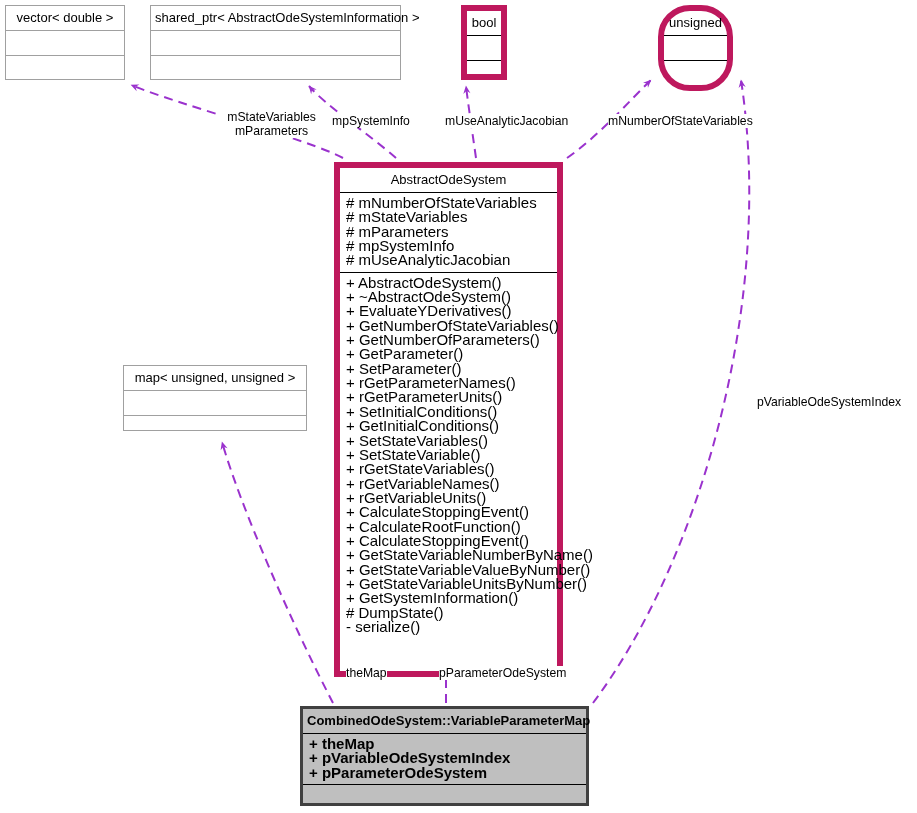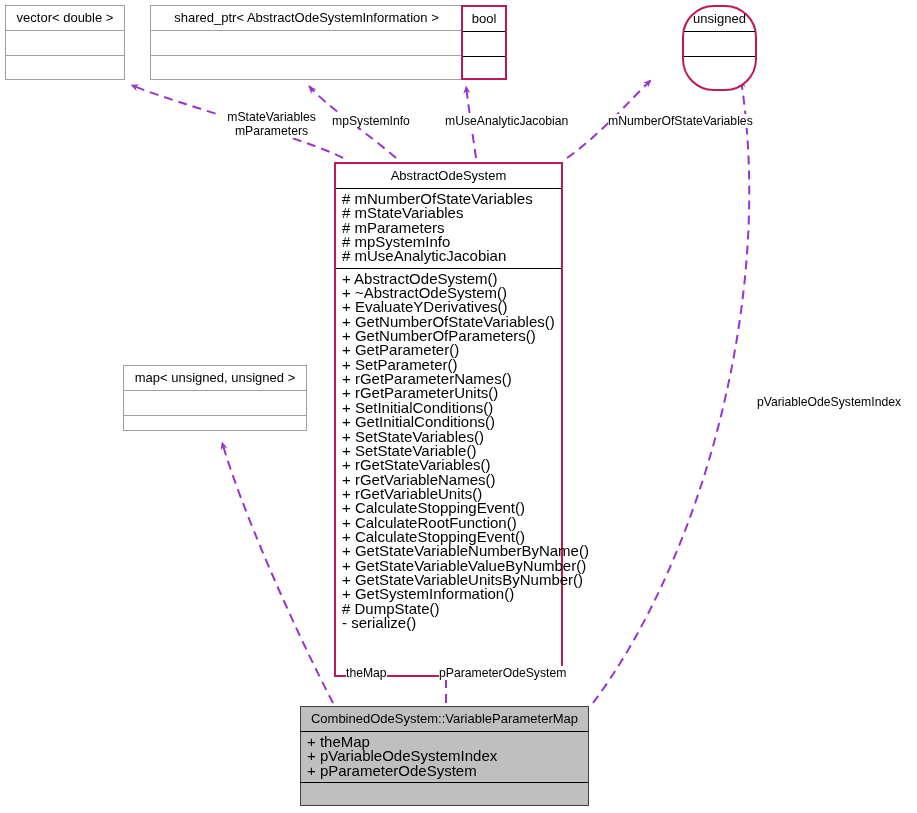--- a/index.html
+++ b/index.html
@@ -22,28 +22,29 @@
     left: 0;
     top: 0;
     width: 917px;
     height: 813px;
     pointer-events: none;
   }
   .uml-box {
     position: absolute;
     box-sizing: border-box;
     background: #ffffff;
-    border: 2px solid #be185d;
+    border: 6px solid #be185d;
   }
   .uml-box.plain {
     border: 1px solid #a0a0a0;
   }
   .uml-box.highlight {
     background: #bfbfbf;
-    border: 1px solid #404040;
+    border: 3px solid #404040;
+    font-weight: bold;
   }
   .uml-title {
     box-sizing: border-box;
     text-align: center;
     font-size: 13px;
     color: #000000;
     line-height: 14px;
     padding: 5px 4px 5px 4px;
     white-space: nowrap;
   }
@@ -110,37 +111,37 @@
   </svg>
 
   <div class="uml-box plain" style="left:5px; top:5px; width:120px; height:75px;">
     <div class="uml-title">vector&lt; double &gt;</div>
     <div class="uml-sep"></div>
     <div class="uml-compartment empty-mid"></div>
     <div class="uml-sep"></div>
     <div class="uml-compartment empty-bot"></div>
   </div>
 
-  <div class="uml-box plain" style="left:150px; top:5px; width:313px; height:75px;">
+  <div class="uml-box plain" style="left:150px; top:5px; width:251px; height:75px;">
     <div class="uml-title">shared_ptr&lt; AbstractOdeSystemInformation &gt;</div>
     <div class="uml-sep"></div>
     <div class="uml-compartment empty-mid"></div>
     <div class="uml-sep"></div>
     <div class="uml-compartment empty-bot"></div>
   </div>
 
   <div class="uml-box" style="left:461px; top:5px; width:46px; height:75px;">
     <div class="uml-title">bool</div>
     <div class="uml-sep"></div>
     <div class="uml-compartment empty-mid"></div>
     <div class="uml-sep"></div>
     <div class="uml-compartment empty-bot"></div>
   </div>
 
-  <div class="uml-box" style="left:682px; top:5px; width:75px; height:86px;border-radius:32px;">
+  <div class="uml-box" style="left:658px; top:5px; width:75px; height:86px;border-radius:32px;">
     <div class="uml-title">unsigned</div>
     <div class="uml-sep"></div>
     <div class="uml-compartment empty-mid"></div>
     <div class="uml-sep"></div>
     <div class="uml-compartment empty-bot"></div>
   </div>
 
   <div class="uml-box plain" style="left:123px; top:365px; width:184px; height:66px;">
     <div class="uml-title">map&lt; unsigned, unsigned &gt;</div>
     <div class="uml-sep"></div>

